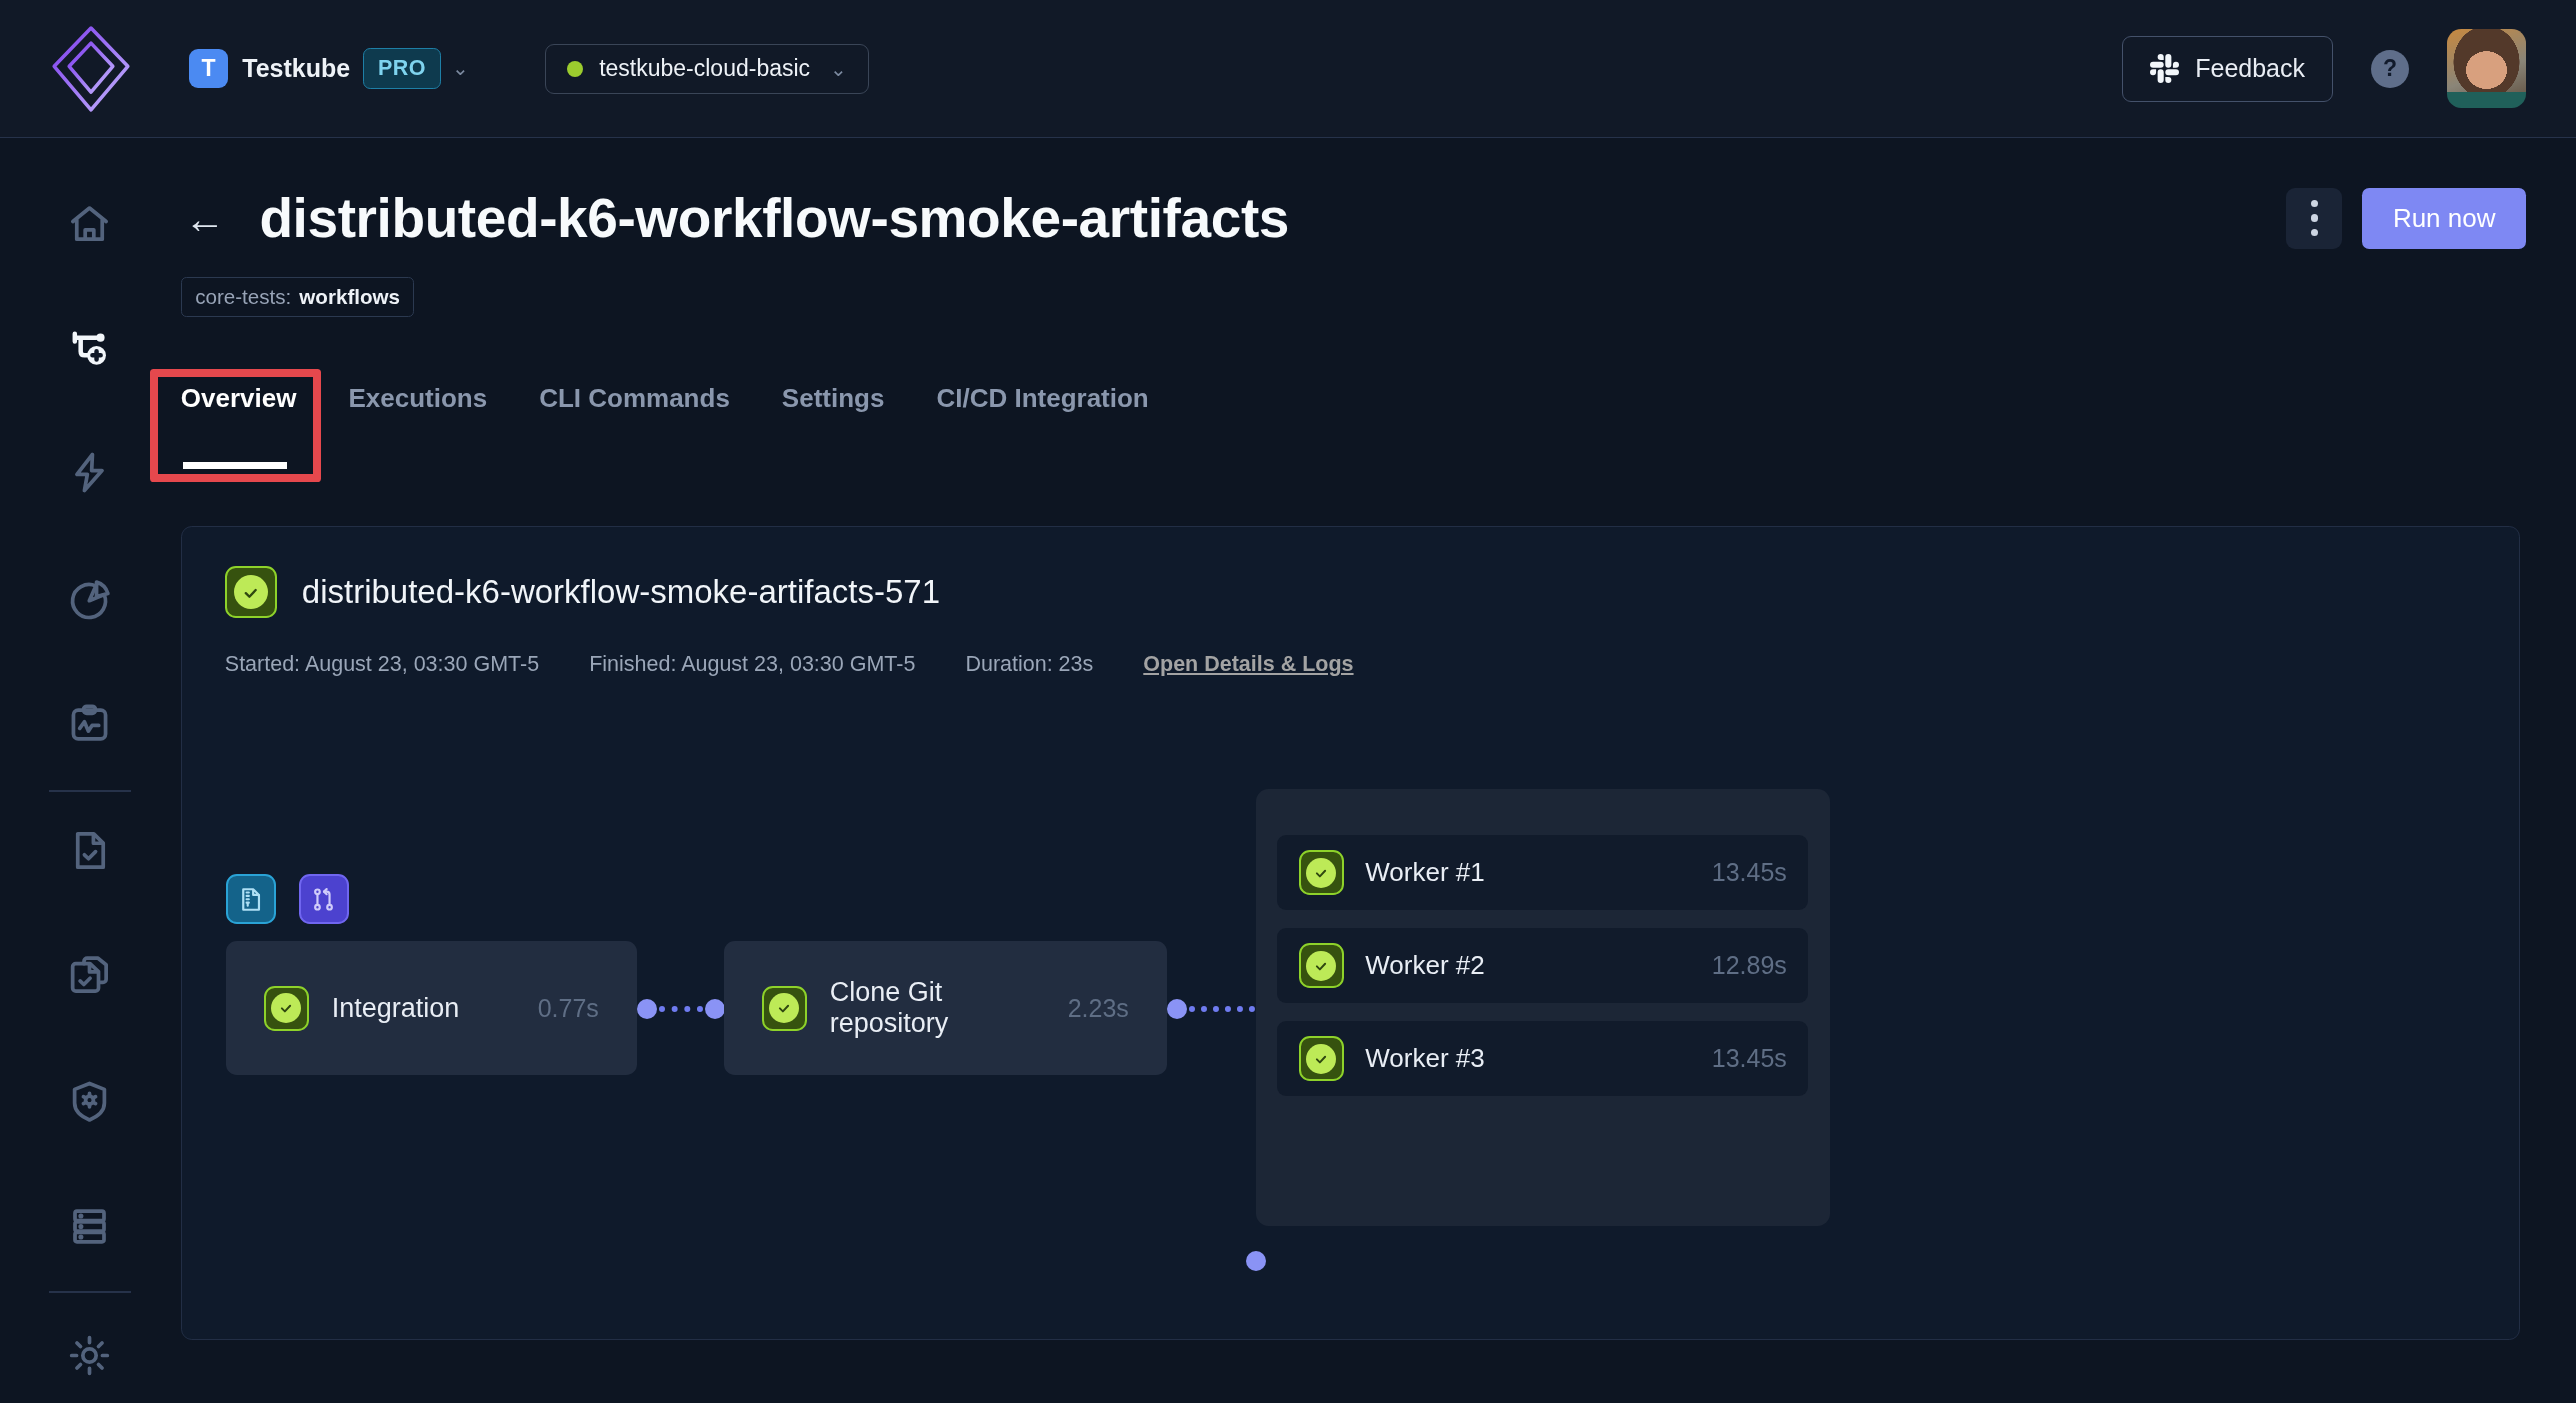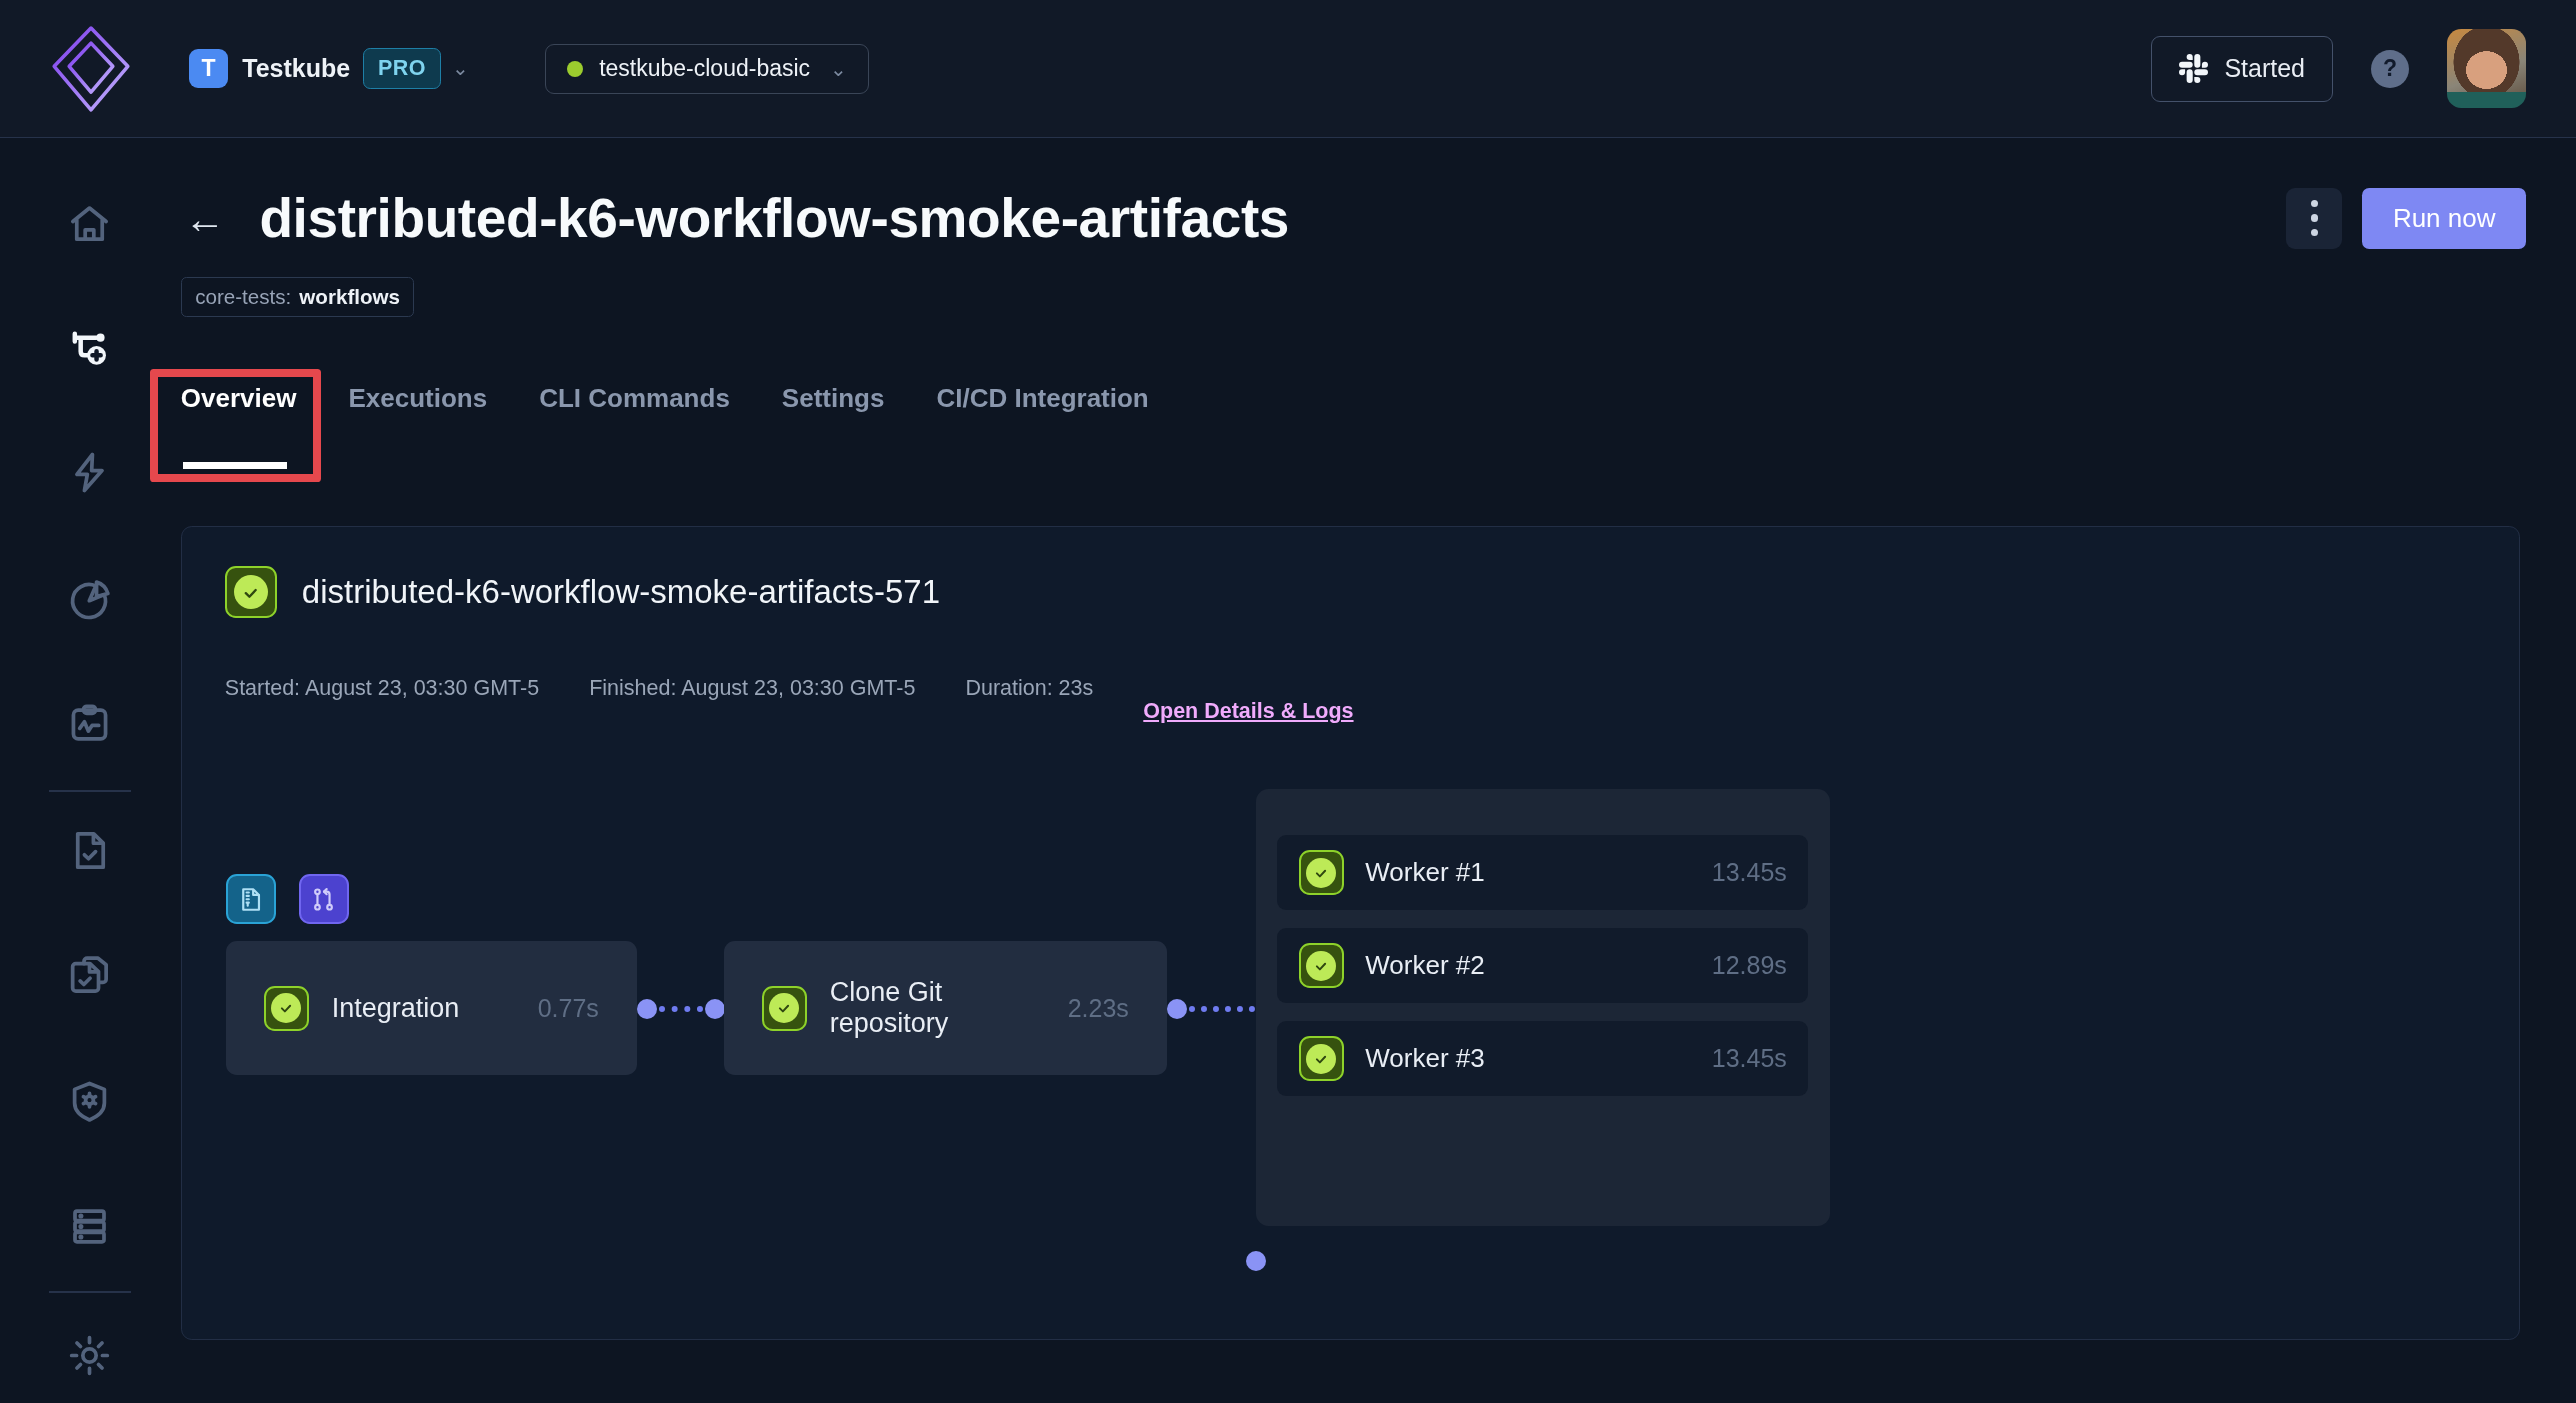--- a/index.html
+++ b/index.html
@@ -115,21 +115,21 @@
     display:flex; align-items:center; justify-content:center; flex:none;
   }
   .status-square .circ {
     border-radius:50%; background:#bdea57; display:flex; align-items:center; justify-content:center;
   }
   .status-square svg { stroke:#2f4710; fill:none; stroke-width:2.6; stroke-linecap:round; stroke-linejoin:round; }
   .sq-56 { width:52px; height:52px; } .sq-56 .circ { width:34px; height:34px; } .sq-56 svg { width:21.5px; height:21.5px; }
   .sq-48 { width:45px; height:45px; } .sq-48 .circ { width:30px; height:30px; } .sq-48 svg { width:18px; height:18px; }
   .exec-name { font-size:33px; color:#f1f5f9; }
   .exec-meta { display:flex; align-items:center; gap:50px; margin-top:34px; font-size:21.5px; color:#9aa6b8; }
-  .details-link { color:#f0abfc; font-weight:600; text-decoration:underline; cursor:pointer;margin-top:47px; }
+  .details-link { color:#a3a3a3; font-weight:600; text-decoration:underline; cursor:pointer; }
 
   
   .diagram { position:absolute; left:0; top:0; right:0; bottom:0; }
   .tool-btn {
     position:absolute; width:50px; height:50px; border-radius:10.8px; cursor:pointer;
     display:flex; align-items:center; justify-content:center;
   }
   .tool-btn.teal { left:44px; top:347px; background:#14638a; border:2.7px solid #2aa3d6; }
   .tool-btn.purple { left:117px; top:347px; background:#4c42cf; border:2.7px solid #7066f0; }
   .tool-btn svg { width:29px; height:29px; fill:none; stroke-width:1.8; stroke-linecap:round; stroke-linejoin:round; }
@@ -204,21 +204,21 @@
     <div class="env-dot"></div>
     <div class="env-name">testkube-cloud-basic</div>
     <div class="chev">⌄</div>
   </div>
 
   <div class="topbar-right">
     <button class="feedback-btn">
       <svg viewBox="0 0 24 24" width="29" height="29" fill="#f2f6fa">
           <path d="M5.042 15.165a2.528 2.528 0 0 1-2.52 2.523A2.528 2.528 0 0 1 0 15.165a2.527 2.527 0 0 1 2.522-2.52h2.52v2.52zM6.313 15.165a2.527 2.527 0 0 1 2.521-2.52 2.527 2.527 0 0 1 2.521 2.52v6.313A2.528 2.528 0 0 1 8.834 24a2.528 2.528 0 0 1-2.521-2.522v-6.313zM8.834 5.042a2.528 2.528 0 0 1-2.521-2.52A2.528 2.528 0 0 1 8.834 0a2.528 2.528 0 0 1 2.521 2.522v2.52H8.834zM8.834 6.313a2.528 2.528 0 0 1 2.521 2.521 2.528 2.528 0 0 1-2.521 2.521H2.522A2.528 2.528 0 0 1 0 8.834a2.528 2.528 0 0 1 2.522-2.521h6.312zM18.956 8.834a2.528 2.528 0 0 1 2.522-2.521A2.528 2.528 0 0 1 24 8.834a2.528 2.528 0 0 1-2.522 2.521h-2.522V8.834zM17.688 8.834a2.528 2.528 0 0 1-2.523 2.521 2.527 2.527 0 0 1-2.52-2.521V2.522A2.527 2.527 0 0 1 15.165 0a2.528 2.528 0 0 1 2.523 2.522v6.312zM15.165 18.956a2.528 2.528 0 0 1 2.523 2.522A2.528 2.528 0 0 1 15.165 24a2.527 2.527 0 0 1-2.52-2.522v-2.522h2.52zM15.165 17.688a2.527 2.527 0 0 1-2.52-2.523 2.526 2.526 0 0 1 2.52-2.52h6.313A2.527 2.527 0 0 1 24 15.165a2.528 2.528 0 0 1-2.522 2.523h-6.313z"></path>
         </svg>
-      <span>Started</span>
+      <span>Feedback</span>
     </button>
     <div class="help-circle">?</div>
     <div class="avatar"></div>
   </div>
 </header>
 
 <nav class="sidebar">
   <div class="side-icon" style="top:58px">
     <svg viewBox="0 0 24 24">
         <path d="M3.5 10.5 12 3.6l8.5 6.9M5.5 9.2V19.5h13V9.2M9.8 19.5v-4.8h4.4v4.8"></path>

